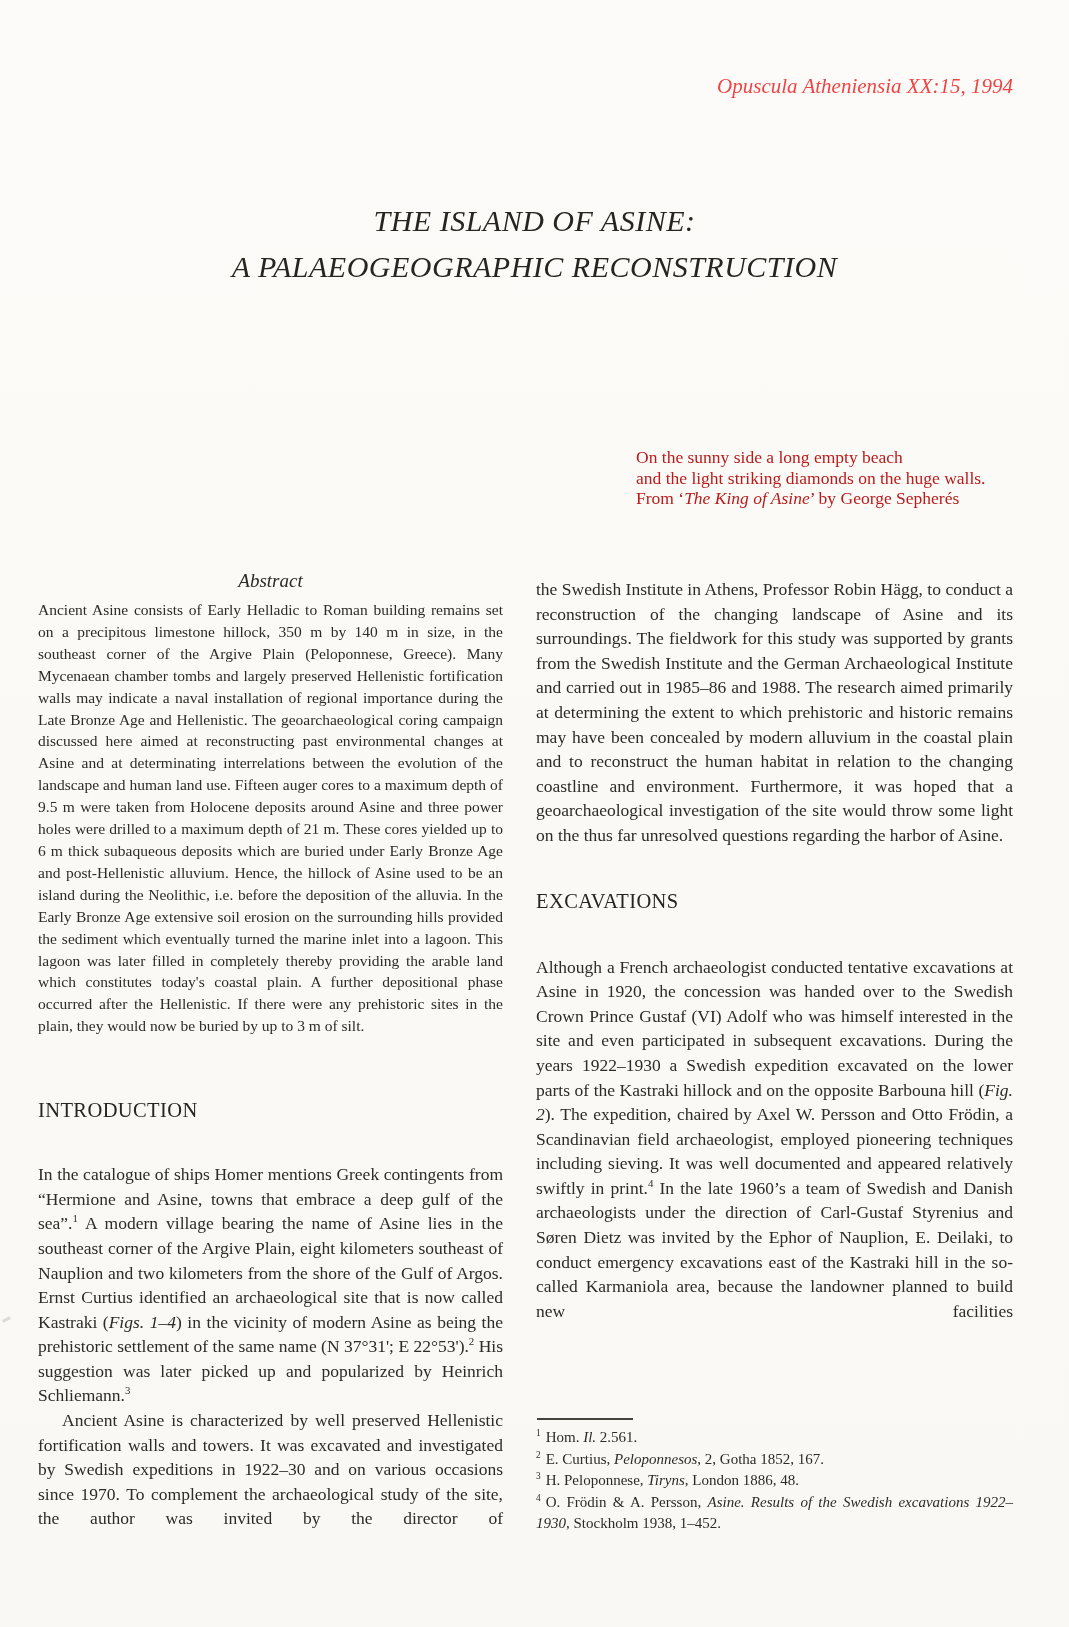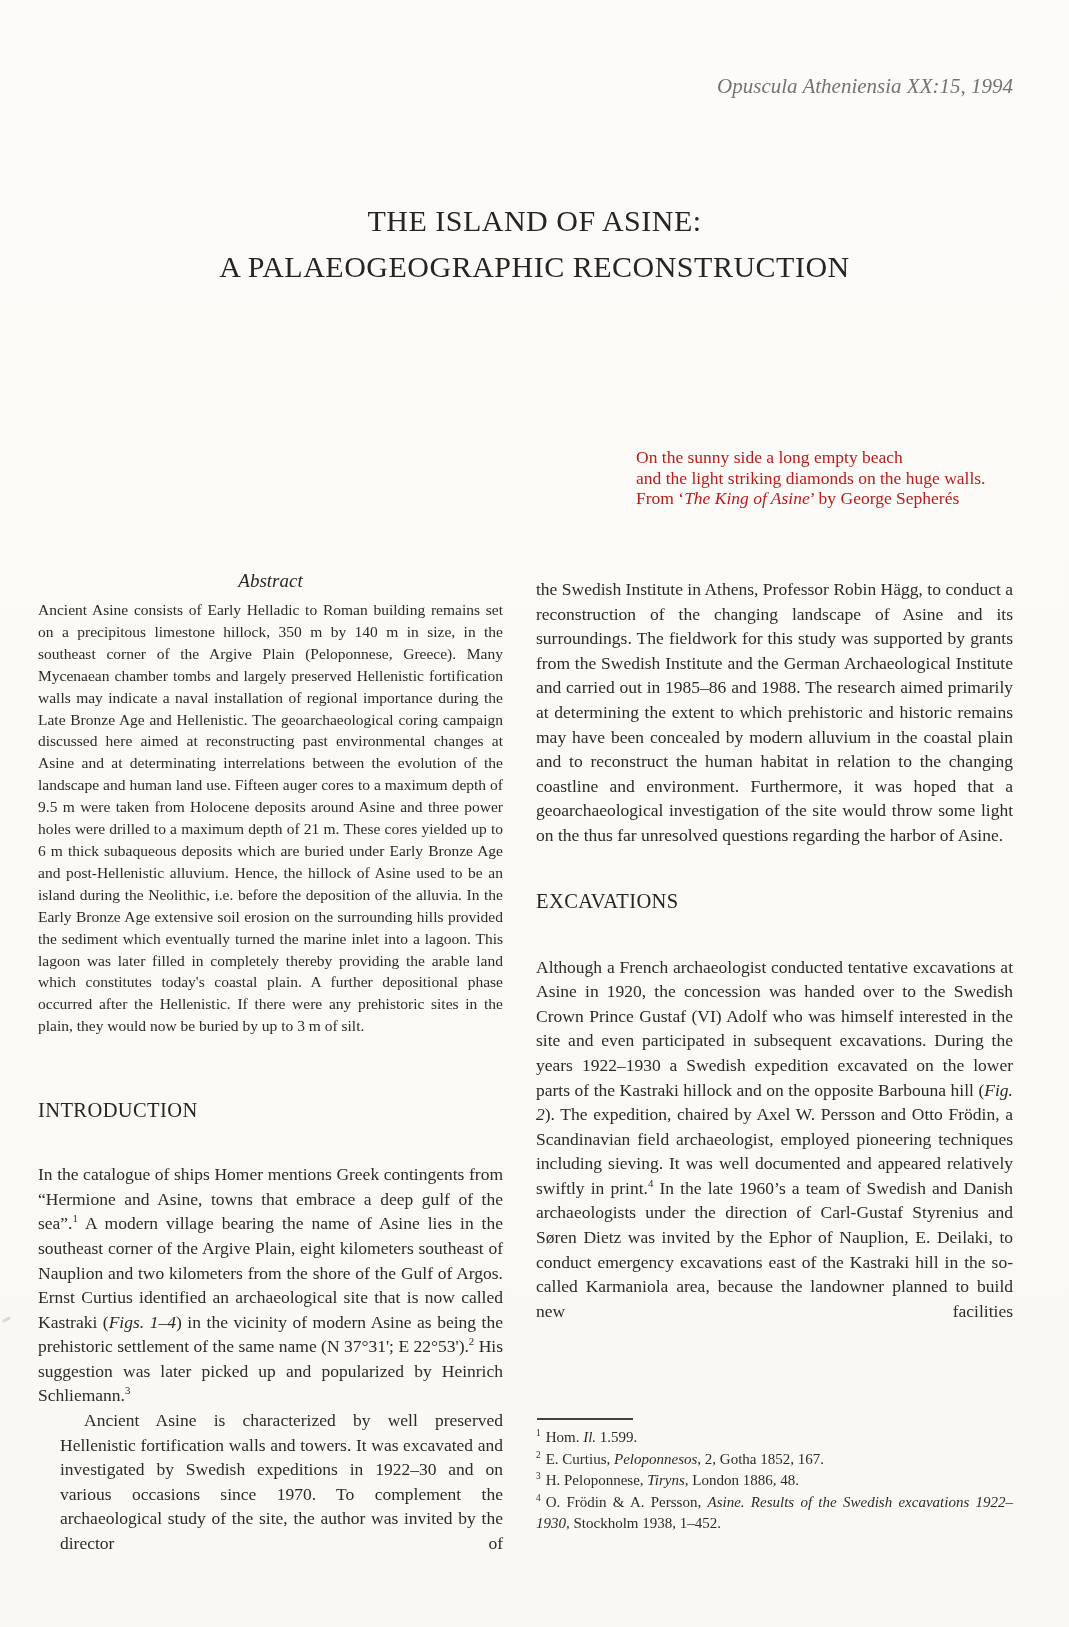--- a/index.html
+++ b/index.html
@@ -10,27 +10,27 @@
     position: relative;
     background: linear-gradient(180deg, #fcfbf9 0%, #faf9f5 60%, #f9f8f4 100%);
     font-family: "Liberation Serif", "DejaVu Serif", serif;
     color: #2e2b27;
     overflow: hidden;
   }
   .page { position: absolute; inset: 0; }
 
   .journal-line {
     position: absolute; top: 74px; right: 56px;
-    font-style: italic; font-size: 21px; color: #737373;
+    font-style: italic; font-size: 21px; color: #ef4444;
   }
 
   .title-block {
     position: absolute; top: 198px; left: 0; width: 100%;
     text-align: center; font-size: 30px; line-height: 46px;
-    letter-spacing: 0.5px; color: #282521;
+    letter-spacing: 0.5px; color: #282521; font-style: italic;
   }
   .by-label {
     position: absolute; top: 307px; left: 0; width: 100%;
     text-align: center; font-size: 17px; letter-spacing: 1.5px; color: #33302b;
   }
   .author-name {
     position: absolute; top: 352px; left: 0; width: 100%;
     text-align: center; font-size: 25px; letter-spacing: 0.5px; color: #282521;
   }
 
@@ -55,21 +55,21 @@
     font-size: 20.5px; letter-spacing: 0.4px; font-weight: normal;
     color: #282521; margin: 0;
   }
   .intro-heading { margin-top: 62px; margin-bottom: 40px; }
   .excav-heading { margin-top: 42px; margin-bottom: 42px; }
 
   .body-para {
     font-size: 17.5px; line-height: 24.6px; text-align: justify;
     margin: 0;
   }
-  .indent { text-indent: 24px; margin-left: 22px; }
+  .indent { text-indent: 24px; }
   .justify-all { text-align-last: justify; }
 
   .it { font-style: italic; }
   sup { font-size: 62%; line-height: 0; vertical-align: super; }
 
   .footnotes {
     position: absolute; left: 536px; top: 1418px; width: 477px;
   }
   .fn-rule {
     width: 96px; height: 0; border-top: 2px solid #45423c;
@@ -115,21 +115,21 @@
 
   <div class="col-right">
     <p class="body-para">the Swedish Institute in Athens, Professor Robin Hägg, to conduct a reconstruction of the changing landscape of Asine and its surroundings. The fieldwork for this study was supported by grants from the Swedish Institute and the German Archaeological Institute and carried out in 1985–86 and 1988. The research aimed primarily at determining the extent to which prehistoric and historic remains may have been concealed by modern alluvium in the coastal plain and to reconstruct the human habitat in relation to the changing coastline and environment. Furthermore, it was hoped that a geoarchaeological investigation of the site would throw some light on the thus far unresolved questions regarding the harbor of Asine.</p>
 
     <h2 class="section-heading excav-heading">EXCAVATIONS</h2>
     <p class="body-para justify-all"><span>Although a French archaeologist conducted tentative excavations at Asine in 1920, the concession was handed over to the Swedish Crown Prince Gustaf (VI) Adolf who was himself interested in the site and even participated in subsequent excavations. During the years 1922–1930 a Swedish expedition excavated on the lower parts of the Kastraki hillock and on the opposite Barbouna hill (</span><span class="it">Fig. 2</span><span>). The expedition, chaired by Axel W. Persson and Otto Frödin, a Scandinavian field archaeologist, employed pioneering techniques including sieving. It was well documented and appeared relatively swiftly in print.</span><sup>4</sup><span> In the late 1960’s a team of Swedish and Danish archaeologists under the direction of Carl-Gustaf Styrenius and Søren Dietz was invited by the Ephor of Nauplion, E. Deilaki, to conduct emergency excavations east of the Kastraki hill in the so-called Karmaniola area, because the landowner planned to build new facilities</span></p>
   </div>
 
   <div class="footnotes">
     <div class="fn-rule"></div>
-    <p class="fn"><sup>1</sup><span><span>Hom. </span><span class="it">Il.</span><span> 1.599.</span></span></p>
+    <p class="fn"><sup>1</sup><span><span>Hom. </span><span class="it">Il.</span><span> 2.561.</span></span></p>
     <p class="fn"><sup>2</sup><span><span>E. Curtius, </span><span class="it">Peloponnesos</span><span>, 2, Gotha 1852, 167.</span></span></p>
     <p class="fn"><sup>3</sup><span><span>H. Peloponnese, </span><span class="it">Tiryns</span><span>, London 1886, 48.</span></span></p>
     <p class="fn"><sup>4</sup><span><span>O. Frödin &amp; A. Persson, </span><span class="it">Asine. Results of the Swedish excavations 1922–1930</span><span>, Stockholm 1938, 1–452.</span></span></p>
   </div>
 
   <div class="scan-mark"></div>
 
 </div>
 
 </body></html>

